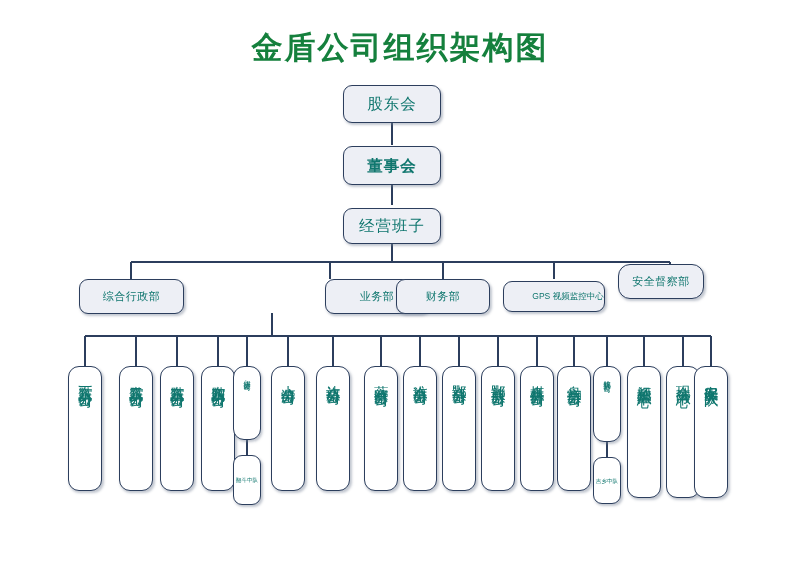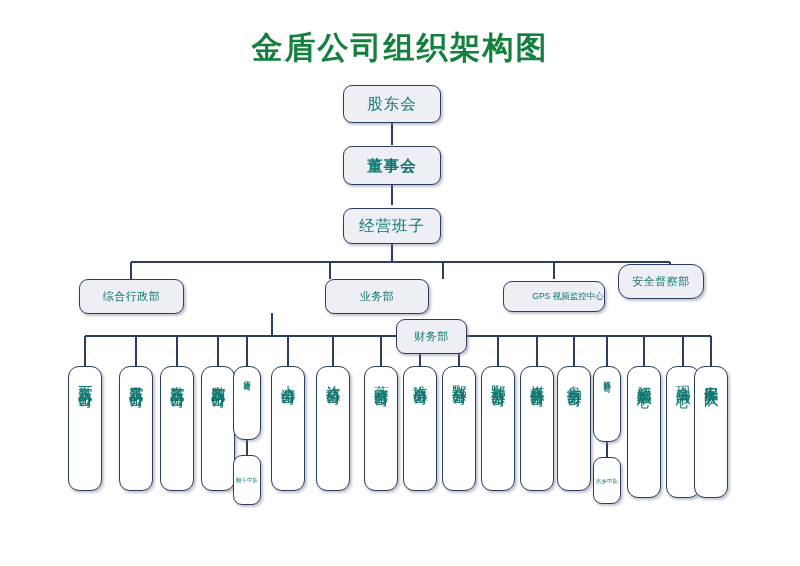--- a/index.html
+++ b/index.html
@@ -143,21 +143,21 @@
   </div>
 
   <div class="node dept" style="left:79px;top:279px;width:105px;height:35px;">
     <span class="lbl">综合行政部</span>
   </div>
 
   <div class="node dept" style="left:283px;top:279px;width:104px;height:35px;margin-left:42px;">
     <span class="lbl">业务部</span>
   </div>
 
-  <div class="node dept" style="left:396px;top:279px;width:71px;height:35px;margin-top:40px;">
+  <div class="node dept" style="left:396px;top:279px;width:94px;height:35px;">
     <span class="lbl">财务部</span>
   </div>
 
   <div class="node dept small" style="left:503px;top:281px;width:102px;height:31px;padding-left:28px;">
     <span class="lbl">GPS 视频监控中心</span>
   </div>
 
   <div class="node dept" style="left:618px;top:264px;width:86px;height:35px;border-radius:12px;">
     <span class="lbl">安全督察部</span>
   </div>

